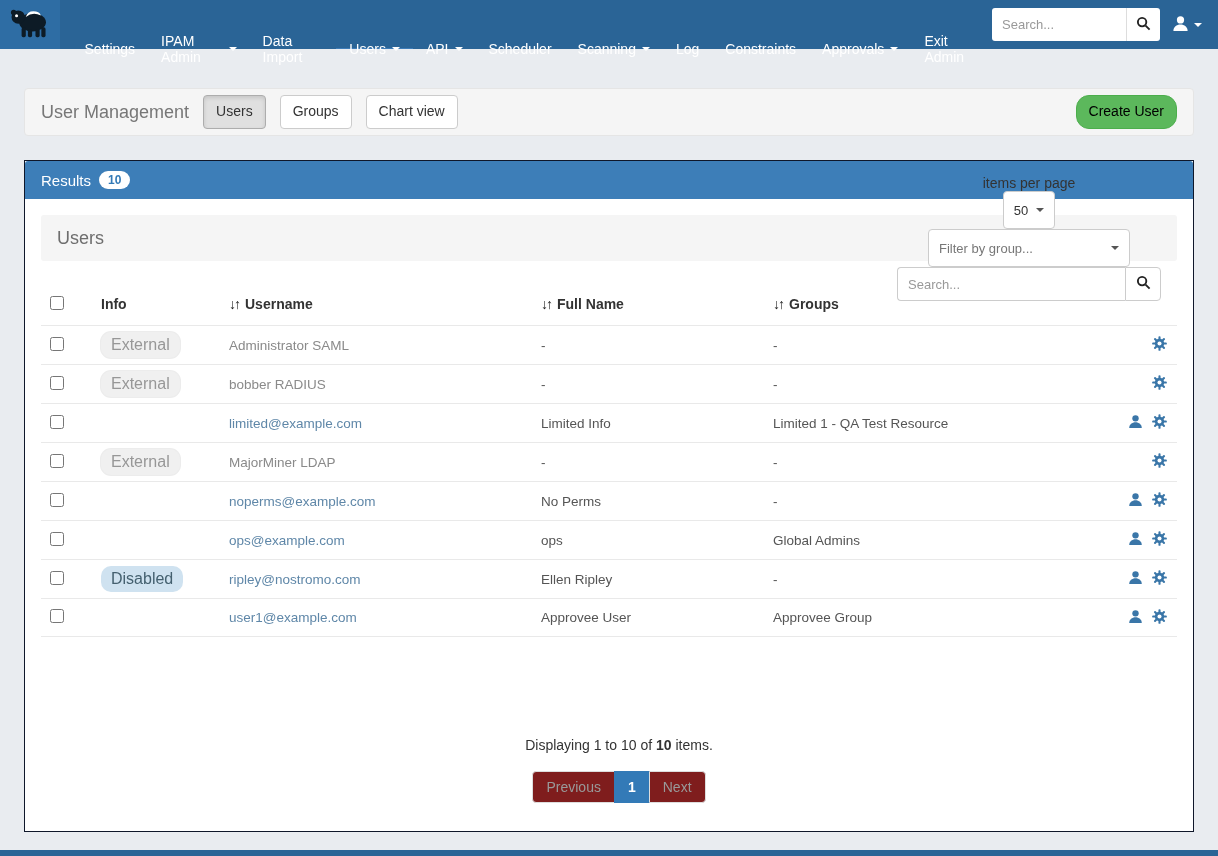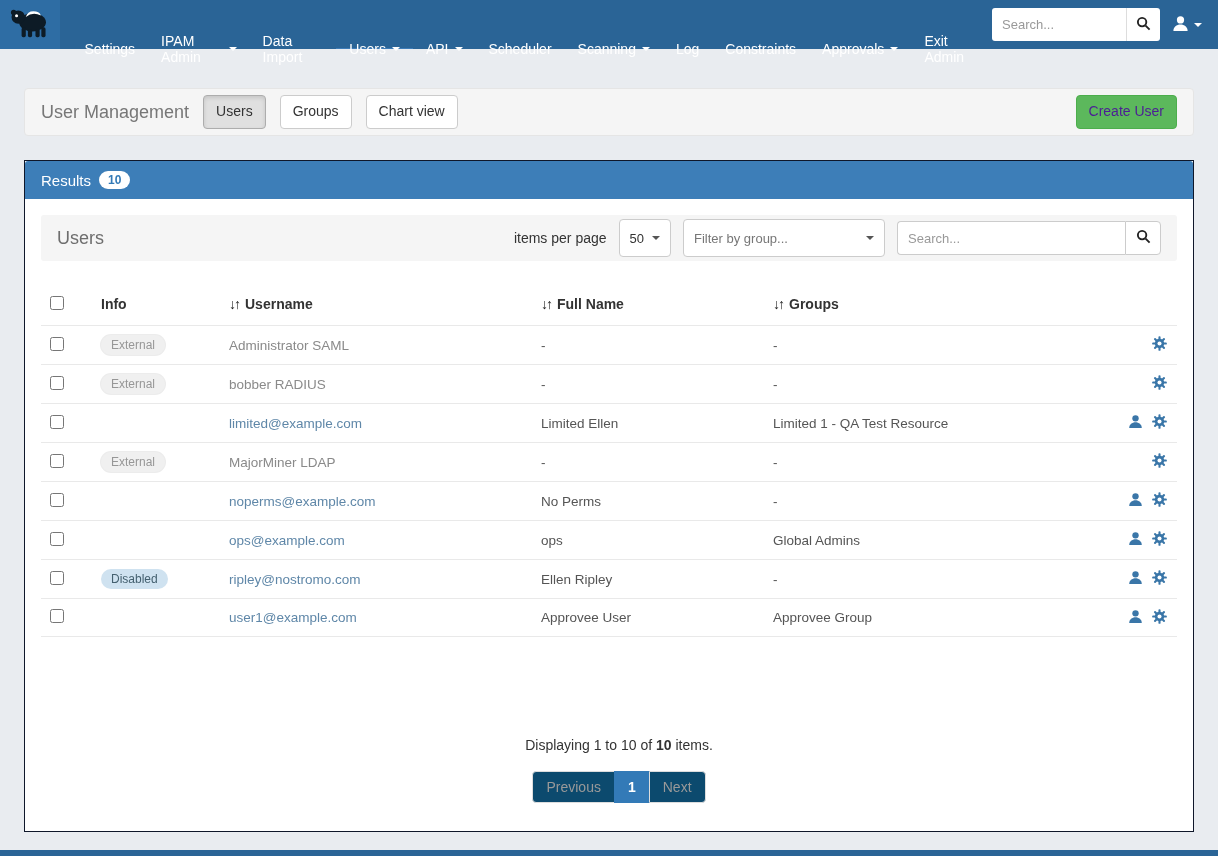--- a/index.html
+++ b/index.html
@@ -56,21 +56,21 @@
     height:48px; display:flex; align-items:center; padding:0 16px; gap:14px;
   }
   .page-title { font-size:18px; color:#777; }
   .btn {
     font-family:"Liberation Sans", sans-serif;
     font-size:14px; padding:6px 12px; border-radius:4px; border:1px solid #ccc;
     background:#fff; color:#333; cursor:pointer; line-height:1.42;
   }
   .btn.active-tab { background:#e0e0e0; border-color:#adadad; box-shadow:inset 0 2px 4px rgba(0,0,0,.12); }
   .btn-success {
-    margin-left:auto; background:#5cb85c; border-color:#4cae4c; color:#4c1d95;
+    margin-left:auto; background:#5cb85c; border-color:#4cae4c; color:#000000;border-radius:13px;
   }
 
   
   .panel {
     margin-top:24px; background:#fff; border:1px solid #0f172a; border-radius:0;
     height:672px; position:relative;
   }
   .panel-heading {
     background:#3d7eb8; color:#fff; border-radius:3px 3px 0 0;
     padding:10px 16px; font-size:15px; display:flex; align-items:center; gap:8px;
@@ -80,21 +80,21 @@
     border-radius:10px; padding:3px 9px; line-height:1;
   }
   .panel-body { padding:16px; }
 
   
   .toolbar {
     background:#f5f5f5; border-radius:3px; height:46px;
     display:flex; align-items:center; padding:0 16px; gap:12px;
   }
   .section-title { font-size:18px; color:#6e6e6e; }
-  .toolbar-right { margin-left:auto; display:flex; align-items:center; gap:12px; }
+  .toolbar-right { margin-left:auto; display:flex; align-items:center; gap:0;flex-direction:column; }
   .ipp-label { font-size:14px; color:#333; }
   .fake-select {
     background:#fff; border:1px solid #ccc; border-radius:4px; height:38px;
     display:flex; align-items:center; gap:8px; padding:0 10px; cursor:pointer; font-size:13px; color:#333;
   }
   .fake-select .caret { border-top-color:#555; }
   .group-filter { width:202px; color:#777; justify-content:space-between; }
   .search-group { display:flex; }
   .search-group input {
     width:228px; height:34px; border:1px solid #ccc; border-right:none;
@@ -116,37 +116,37 @@
   }
   .trow > div { padding-left:15px; }
   .trow > .c-check { padding-left:9px; }
   .thead { font-weight:bold; font-size:14px; color:#333; min-height:42px; }
   .tbody .trow { border-top:1px solid #e9e9e9; font-size:13.5px; color:#555; }
   .tbody .trow:last-child { border-bottom:1px solid #e9e9e9; }
   .sort { font-weight:bold; letter-spacing:-2px; margin-right:6px; color:#222; cursor:pointer; }
   .hdr-click { cursor:pointer; }
   input[type="checkbox"] { width:14px; height:14px; cursor:pointer; accent-color:#fff; }
   .badge-pill {
-    display:inline-block; font-size:12px; border-radius:10px; padding:3px 10px; line-height:1.2;
+    display:inline-block; font-size:16px; border-radius:10px; padding:3px 10px; line-height:1.2;
   }
   .badge-pill.external { background:#f0f0f0; color:#979797; box-shadow:0 0 0 1px #ececec; }
   .badge-pill.disabled { background:#cfe2f0; color:#44606f; }
   .username.link { color:#5f87a8; cursor:pointer; }
   .username.plain { color:#8a8a8a; }
   .c-icons { display:flex; justify-content:flex-end; gap:9px; padding-right:10px; }
   .icon-btn { background:none; border:none; cursor:pointer; color:#3a76a8; padding:0; display:flex; }
 
   
   .pager-area { position:absolute; left:0; right:8px; bottom:28px; text-align:center;margin-left:28px; }
   .summary { font-size:14px; color:#333; }
   .summary b { font-weight:bold; }
   .pager { display:inline-flex; margin-top:18px; }
   .pager button {
     font-family:"Liberation Sans", sans-serif;
-    background:#0c4a6e; border:1px solid #ddd; color:#999; font-size:14px;
+    background:#7f1d1d; border:1px solid #ddd; color:#999; font-size:14px;
     padding:7px 13px; cursor:pointer; margin-left:-1px;
   }
   .pager button:first-child { border-radius:4px 0 0 4px; margin-left:0; }
   .pager button:last-child { border-radius:0 4px 4px 0; }
   .pager button.current { background:#337ab7; border-color:#337ab7; color:#fff; font-weight:bold; }
 
   .footer-bar { position:absolute; bottom:0; left:0; width:100%; height:6px; background:#2a6496; }
 </style>
 </head>
 <body>
@@ -362,21 +362,21 @@
             <circle cx="10" cy="10" r="2.7" fill="#fff"></circle>
           </svg>
         </span>
       </button>
     </div>
   </div>
             <div class="trow">
     <div class="c-check"><input type="checkbox" style=""></div>
     <div class="c-info"></div>
     <div><span class="username link">limited@example.com</span></div>
-    <div class="fullname">Limited Ellen</div>
+    <div class="fullname">Limited Info</div>
     <div class="groups">Limited 1 - QA Test Resource</div>
     <div class="c-icons">
       <button class="icon-btn person-btn">
         <span>
           <svg width="15" height="15" viewBox="0 0 16 16" fill="currentColor">
             <circle cx="8" cy="4.6" r="3.4"></circle>
                       <path d="M1.3 15c0-3.7 3-6.1 6.7-6.1s6.7 2.4 6.7 6.1z"></path>
           </svg>
         </span>
       </button>

